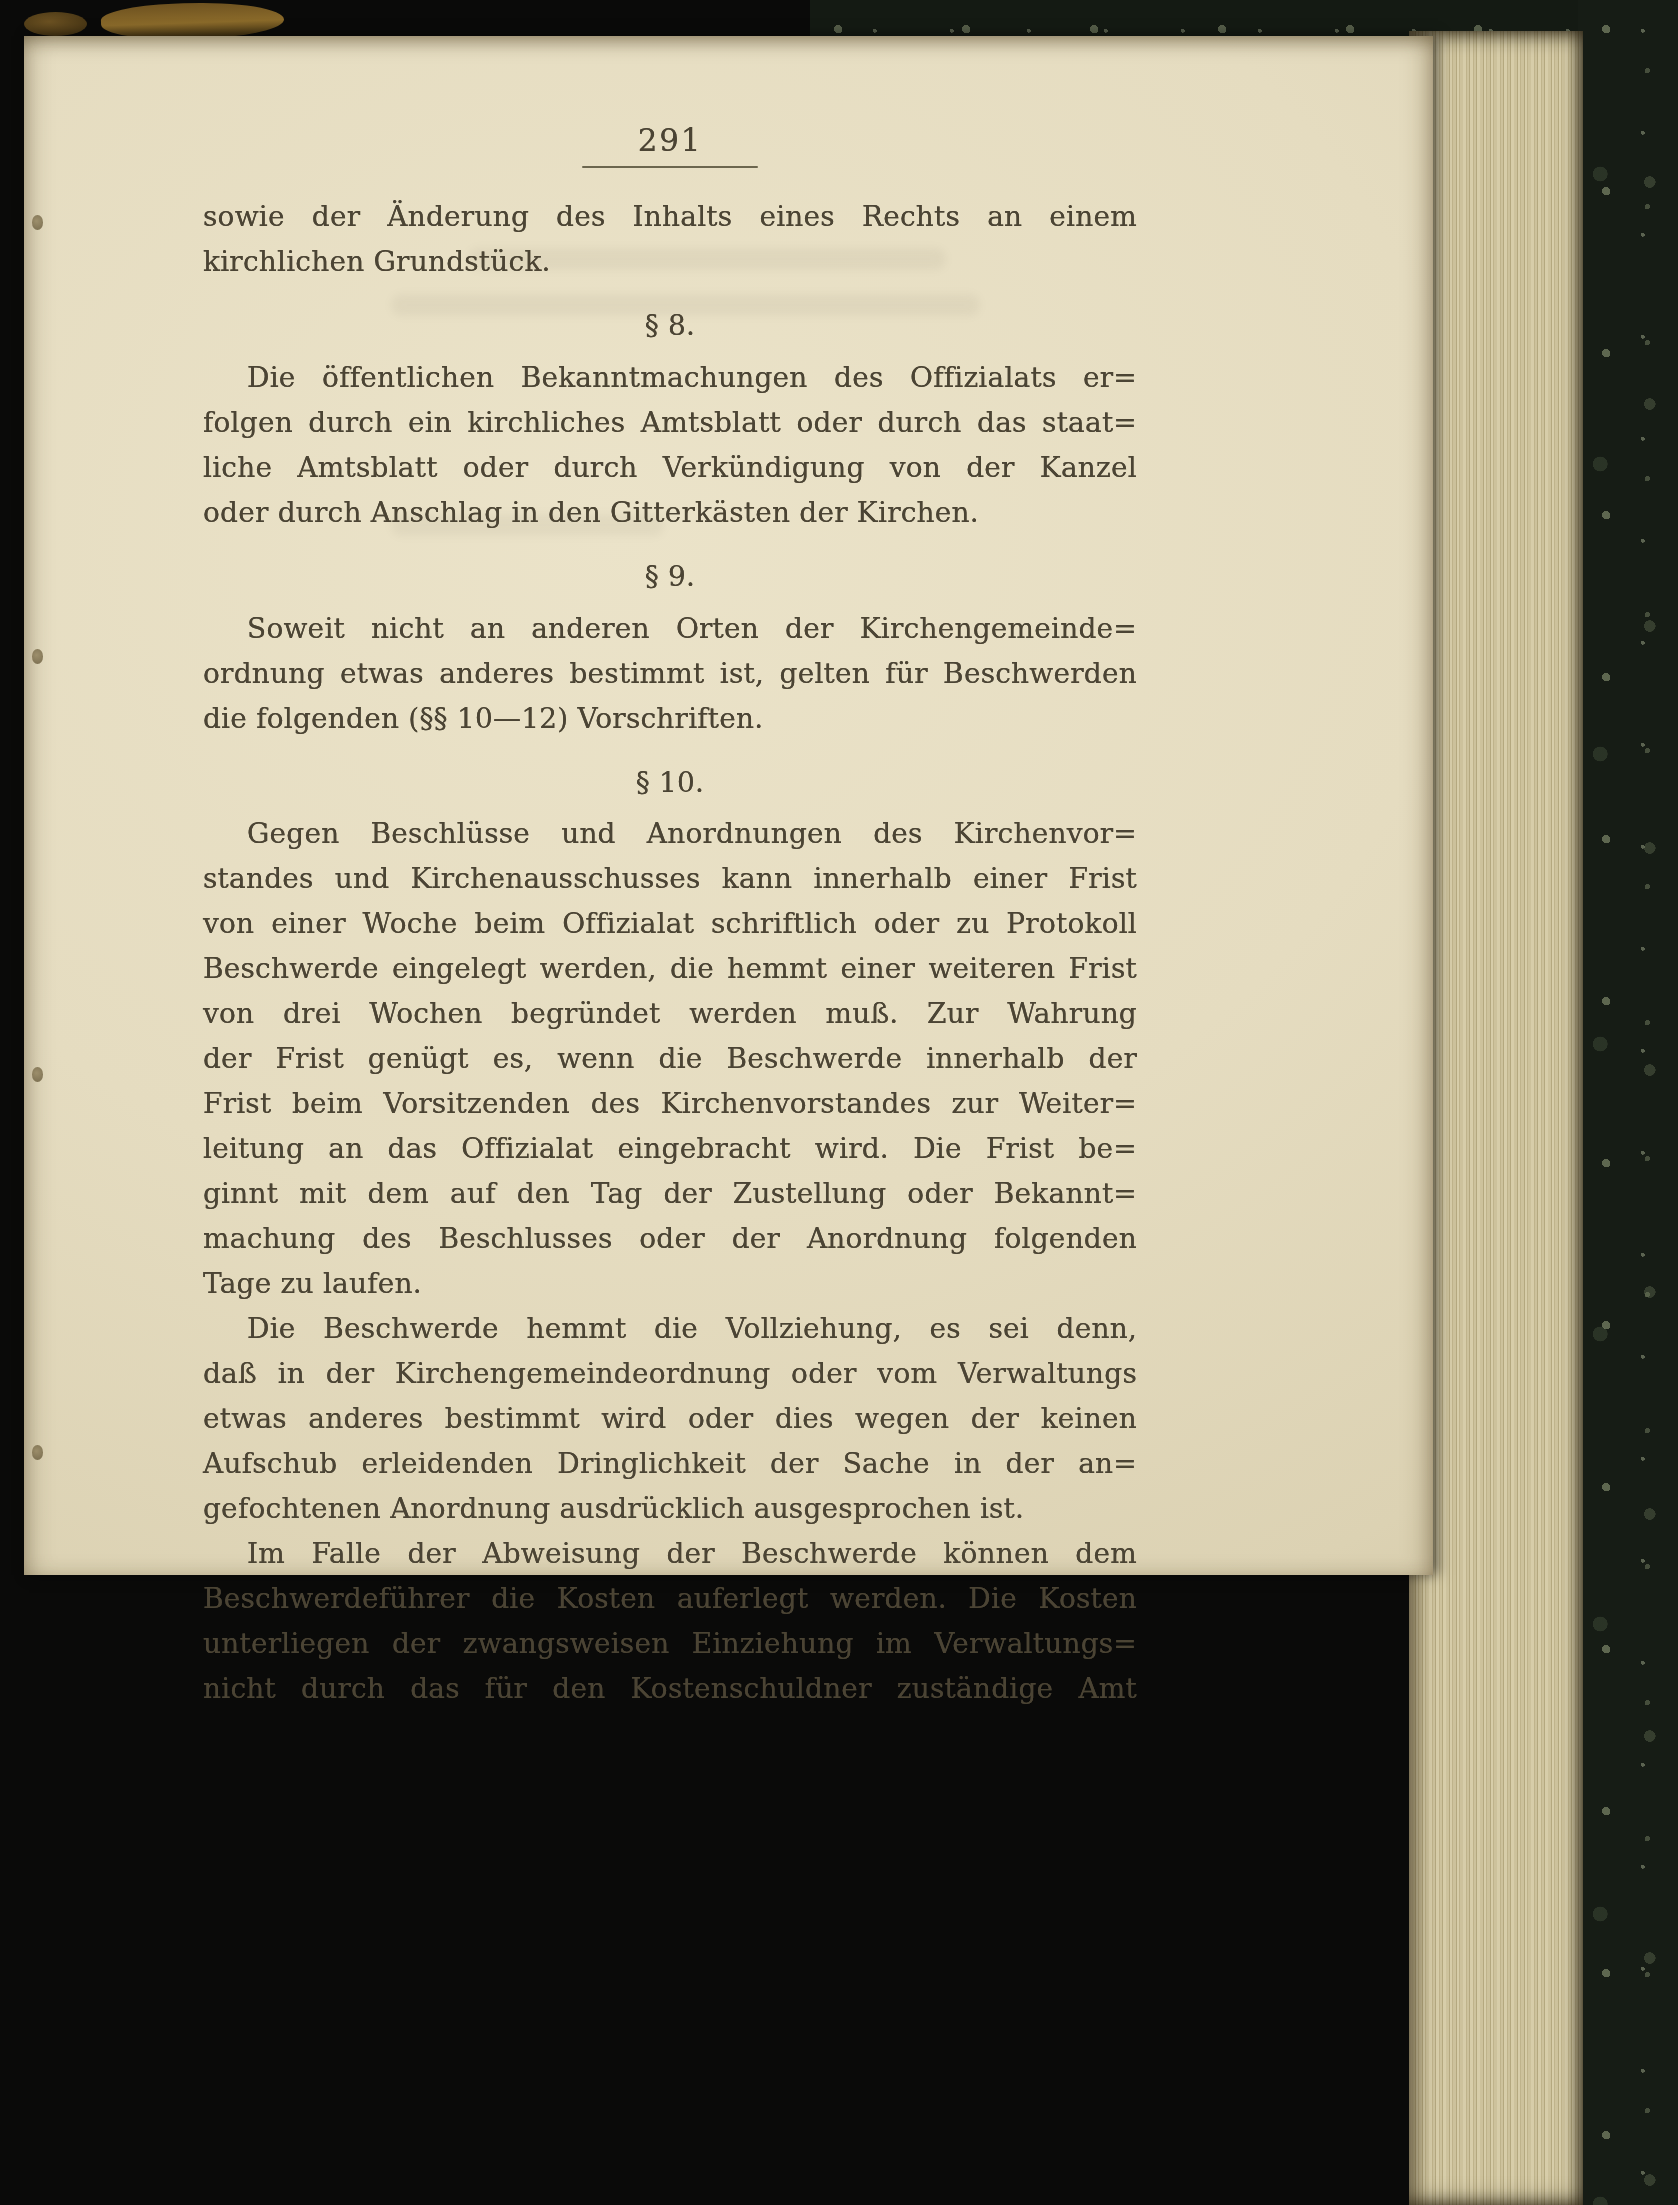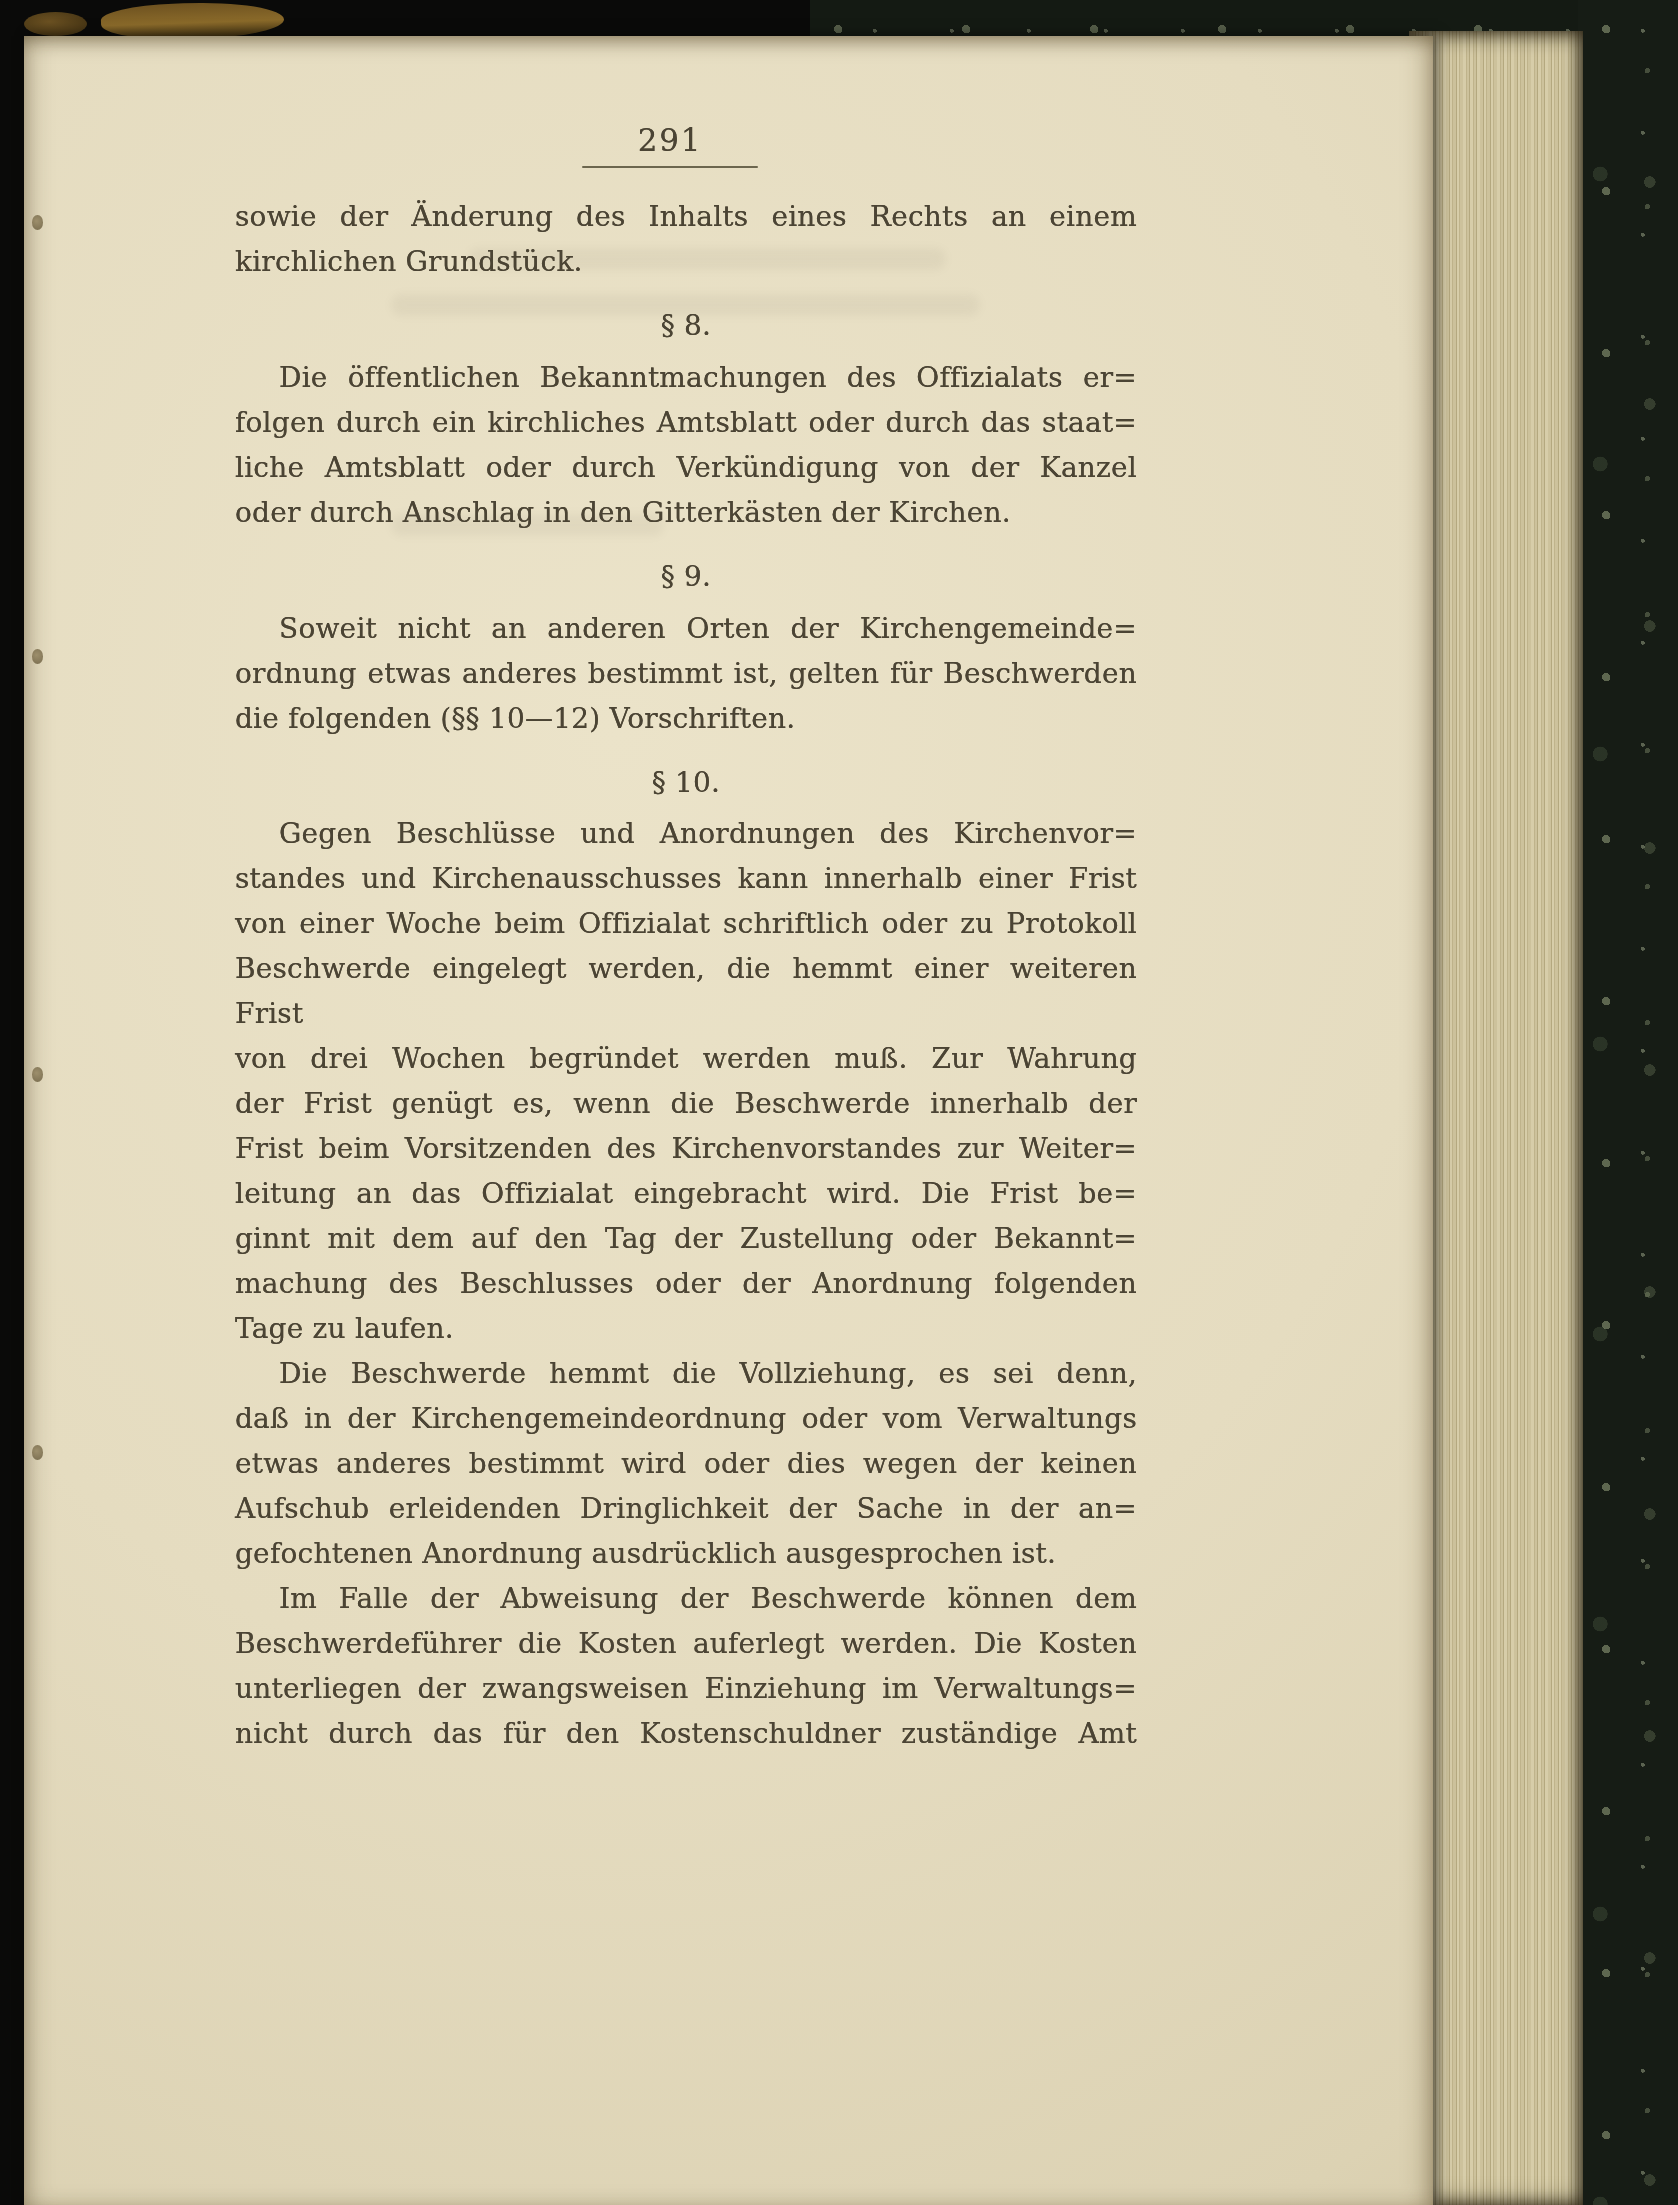--- a/index.html
+++ b/index.html
@@ -45,21 +45,21 @@
       #d7cda9 0 2.6px, #bfb38b 2.6px 3.4px, #cdc29c 3.4px 6px, #b4a87f 6px 6.8px);
     box-shadow:
       inset 13.6px 0 17px -5.1px rgba(50,38,16,.55),
       inset -10.2px 0 13.6px -3.4px rgba(25,20,8,.65),
       inset 0 15.4px 19px -10.2px rgba(25,20,8,.6),
       inset 0 -15.4px 19px -10.2px rgba(25,20,8,.5);
   }
 
   
   .page {
-    position: absolute; left: 24px; top: 36px; width: 1409px; height: 2169px; z-index: 2;
+    position: absolute; left: 24px; top: 36px; width: 1409px; height: 1539px; z-index: 2;
     background:
       radial-gradient(ellipse 120% 90% at 42% 32%, #ebe3c9 0%, #e5dcc0 50%, #dcd2b3 85%, #d3c8a6 100%);
     box-shadow:
       inset 0 13.6px 20.5px -10.2px rgba(70,55,25,.5),
       inset 15.4px 0 25.6px -12px rgba(70,55,25,.38),
       inset -13.6px 0 25.6px -10.2px rgba(90,70,35,.5),
       5.1px 0 12px rgba(0,0,0,.55);
   }
 
   .hole {
@@ -81,21 +81,21 @@
     text-shadow: 0 0 0.5px rgba(75,68,52,.9);
   }
   .pn {
     font-size: 31px; line-height: 38px; text-align: center;
     letter-spacing: 1.7px;
   }
   .rule {
     width: 176px; height: 2.6px; background: #565139; opacity: .85;
     margin: 6.8px auto 0; border-radius: 1.7px;
   }
-  .body { margin-top: 25.6px; font-size: 28px; line-height: 45px; letter-spacing: 0.2px; margin-left: 32px; }
+  .body { margin-top: 25.6px; font-size: 28px; line-height: 45px; letter-spacing: 0.2px; }
   .paragraph { margin: 0; }
   .line { text-align: justify; text-align-last: justify; }
   .line.first { text-indent: 44px; }
   .line.last  { text-align-last: left; }
   .heading { text-align: center; margin: 19px 0 6.8px; font-size: 28px; line-height: 45px; }
 </style>
 </head>
 <body>
 
 <div class="scene">

